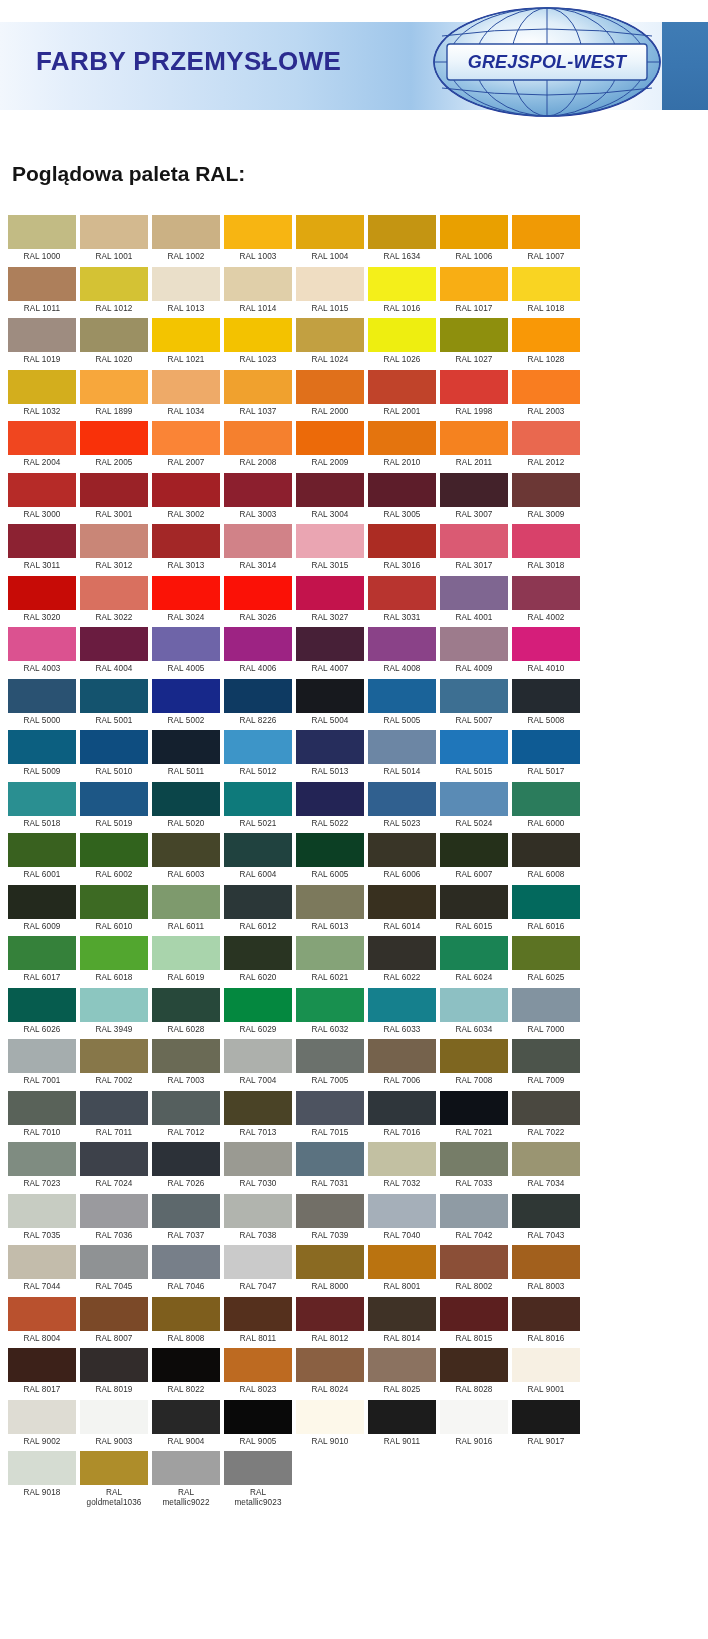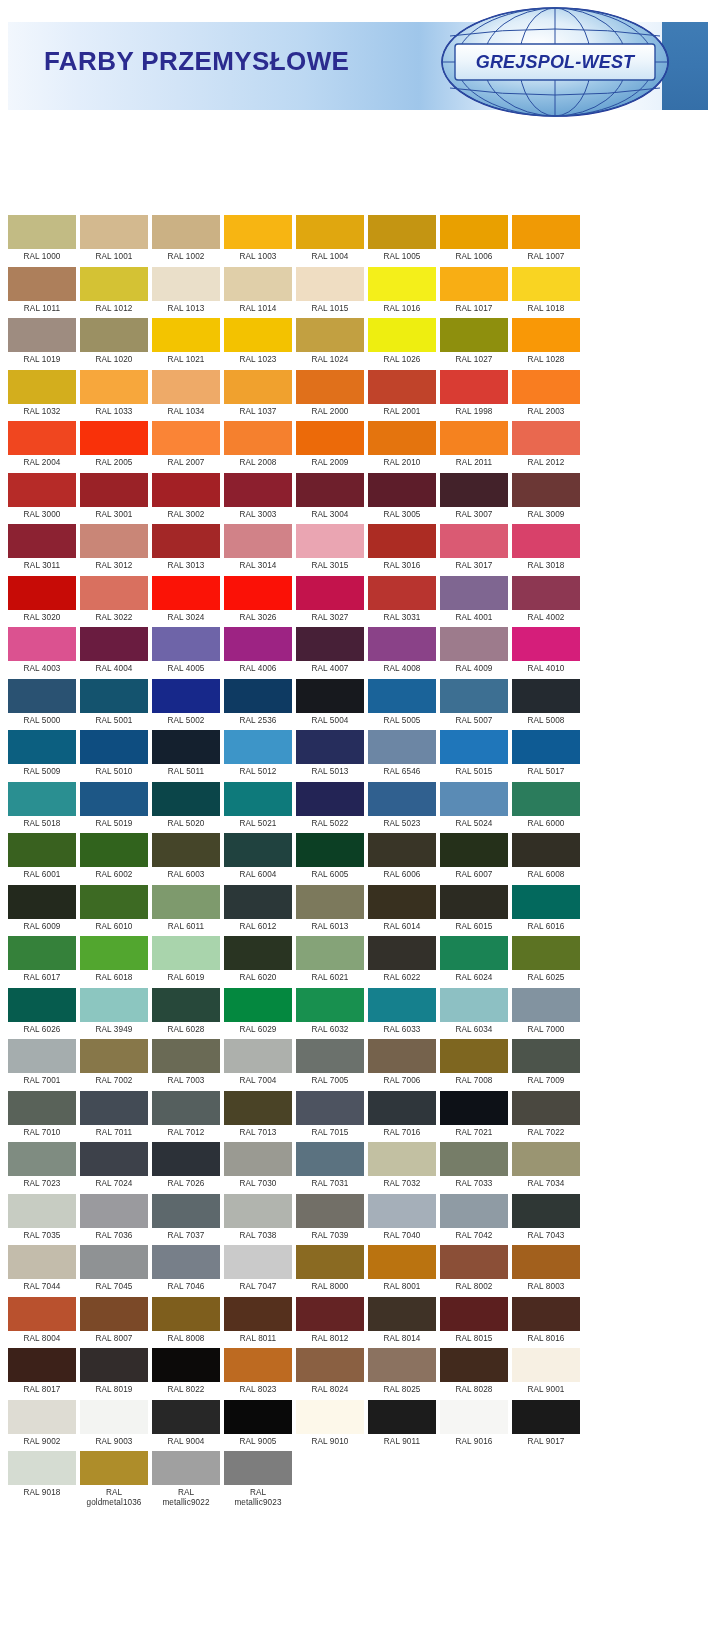--- a/index.html
+++ b/index.html
@@ -6,21 +6,21 @@
   html,body{margin:0;padding:0;}
   body{
     width:708px;
     background:#ffffff;
     font-family:"Liberation Sans","DejaVu Sans",sans-serif;
     -webkit-font-smoothing:antialiased;
   }
   .page{position:relative;width:708px;height:1639px;overflow:hidden;background:#fff;}
 
   
-  .header{position:relative;height:132px;margin-left:8px;}
+  .header{position:relative;height:132px;}
   .header-band{
     position:absolute;left:0;top:22px;width:708px;height:88px;
     background:linear-gradient(to right,
       #f2f7fd 0%, #e3eefb 10%, #d2e4f7 24%,
       #bcd8f2 42%, #9fc6ea 58%, #cfe3f6 68%,
       #e8f2fc 78%, #f6fafe 86%, #eaf3fc 92%, #dceaf8 100%);
   }
   .header-band-right{
     position:absolute;right:0;top:22px;width:46px;height:88px;
     background:linear-gradient(to bottom,#3f7cb5 0%,#3a76b0 50%,#356fa8 100%);
@@ -124,20 +124,21 @@
           <path d="M12 82 Q117 96 222 82"></path>
         </g>
         <rect x="17" y="38" width="200" height="36" rx="3" fill="url(#bandGrad)" stroke="#2b4fa0" stroke-width="1.4"></rect>
       </svg>
       <div class="logo-text">
         <span>GREJSPOL-WEST</span>
       </div>
     </div>
   </div>
 
+  <div class="subtitle">Poglądowa paleta RAL:</div>
 
   <div class="palette">
       <div class="ral-row">
         <div class="ral-cell">
           <div class="ral-swatch" style="background: rgb(194, 187, 132);"></div>
           <div class="ral-label">RAL 1000</div>
         </div>
         <div class="ral-cell">
           <div class="ral-swatch" style="background: rgb(211, 185, 143);"></div>
           <div class="ral-label">RAL 1001</div>
@@ -149,21 +150,21 @@
         <div class="ral-cell">
           <div class="ral-swatch" style="background: rgb(247, 181, 18);"></div>
           <div class="ral-label">RAL 1003</div>
         </div>
         <div class="ral-cell">
           <div class="ral-swatch" style="background: rgb(224, 167, 15);"></div>
           <div class="ral-label">RAL 1004</div>
         </div>
         <div class="ral-cell">
           <div class="ral-swatch" style="background: rgb(196, 149, 18);"></div>
-          <div class="ral-label">RAL 1005</div>
+          <div class="ral-label">RAL 1634</div>
         </div>
         <div class="ral-cell">
           <div class="ral-swatch" style="background: rgb(233, 160, 0);"></div>
           <div class="ral-label">RAL 1006</div>
         </div>
         <div class="ral-cell">
           <div class="ral-swatch" style="background: rgb(240, 154, 5);"></div>
           <div class="ral-label">RAL 1007</div>
         </div>
       </div>
@@ -235,21 +236,21 @@
           <div class="ral-label">RAL 1028</div>
         </div>
       </div>
       <div class="ral-row">
         <div class="ral-cell">
           <div class="ral-swatch" style="background: rgb(211, 174, 29);"></div>
           <div class="ral-label">RAL 1032</div>
         </div>
         <div class="ral-cell">
           <div class="ral-swatch" style="background: rgb(247, 167, 60);"></div>
-          <div class="ral-label">RAL 1033</div>
+          <div class="ral-label">RAL 1899</div>
         </div>
         <div class="ral-cell">
           <div class="ral-swatch" style="background: rgb(238, 170, 104);"></div>
           <div class="ral-label">RAL 1034</div>
         </div>
         <div class="ral-cell">
           <div class="ral-swatch" style="background: rgb(240, 161, 46);"></div>
           <div class="ral-label">RAL 1037</div>
         </div>
         <div class="ral-cell">
@@ -447,21 +448,21 @@
         <div class="ral-cell">
           <div class="ral-swatch" style="background: rgb(20, 83, 110);"></div>
           <div class="ral-label">RAL 5001</div>
         </div>
         <div class="ral-cell">
           <div class="ral-swatch" style="background: rgb(23, 40, 138);"></div>
           <div class="ral-label">RAL 5002</div>
         </div>
         <div class="ral-cell">
           <div class="ral-swatch" style="background: rgb(14, 58, 98);"></div>
-          <div class="ral-label">RAL 2536</div>
+          <div class="ral-label">RAL 8226</div>
         </div>
         <div class="ral-cell">
           <div class="ral-swatch" style="background: rgb(23, 25, 30);"></div>
           <div class="ral-label">RAL 5004</div>
         </div>
         <div class="ral-cell">
           <div class="ral-swatch" style="background: rgb(26, 99, 153);"></div>
           <div class="ral-label">RAL 5005</div>
         </div>
         <div class="ral-cell">
@@ -489,21 +490,21 @@
         <div class="ral-cell">
           <div class="ral-swatch" style="background: rgb(61, 149, 200);"></div>
           <div class="ral-label">RAL 5012</div>
         </div>
         <div class="ral-cell">
           <div class="ral-swatch" style="background: rgb(38, 45, 92);"></div>
           <div class="ral-label">RAL 5013</div>
         </div>
         <div class="ral-cell">
           <div class="ral-swatch" style="background: rgb(108, 134, 164);"></div>
-          <div class="ral-label">RAL 6546</div>
+          <div class="ral-label">RAL 5014</div>
         </div>
         <div class="ral-cell">
           <div class="ral-swatch" style="background: rgb(31, 118, 186);"></div>
           <div class="ral-label">RAL 5015</div>
         </div>
         <div class="ral-cell">
           <div class="ral-swatch" style="background: rgb(14, 91, 148);"></div>
           <div class="ral-label">RAL 5017</div>
         </div>
       </div>

